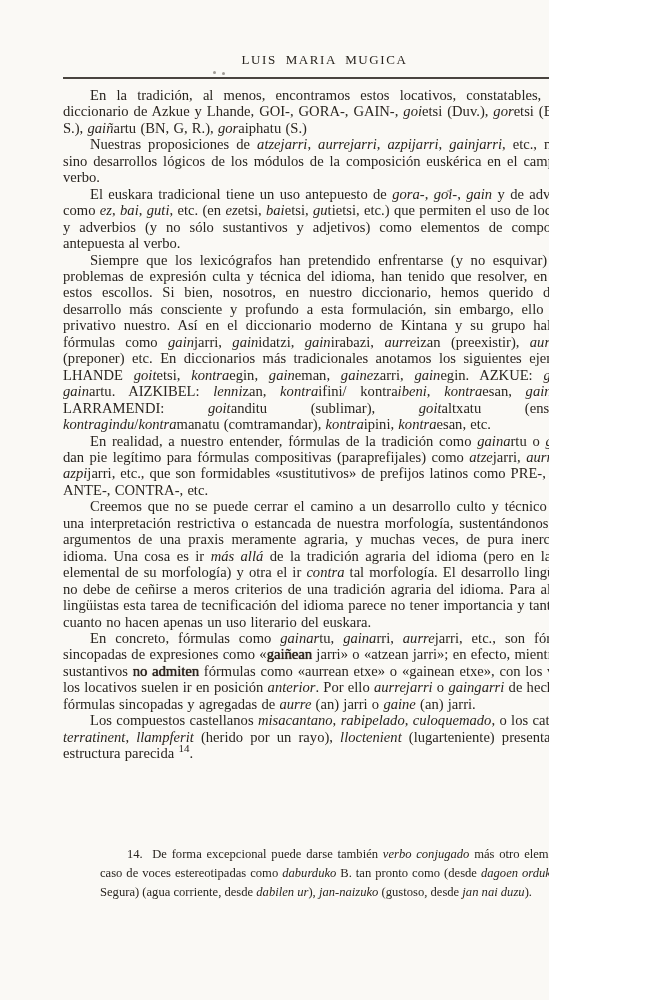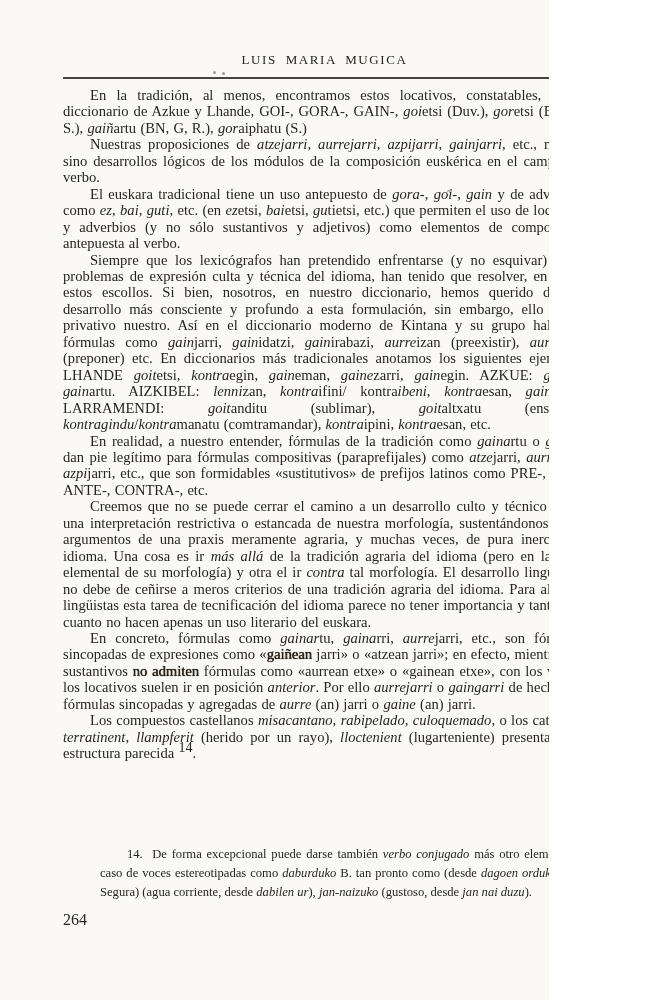--- a/index.html
+++ b/index.html
@@ -33,21 +33,21 @@
     font-size:12.6px;line-height:19px;text-align:justify;margin-left:37px;
   }
   .footnote p{margin:0;text-indent:27px;}
   .page-footer{
     position:absolute;top:911px;left:63px;width:523px;
     display:flex;justify-content:space-between;
     font-size:16px;
   }
   .it{font-style:italic;}
   .smudge{text-shadow:0 0 1px rgba(45,32,20,.95), .4px .4px 0 rgba(45,32,20,.6);margin-top:28px;}
-  sup{font-size:14px;line-height:0;vertical-align:super;}
+  sup{font-size:11px;line-height:0;vertical-align:super;}
   .artifact{position:absolute;background:rgba(70,62,54,.5);border-radius:50%;}
   .a-dot1{left:213px;top:71px;width:3px;height:3px;}
   .a-dot2{left:222px;top:72px;width:3px;height:3px;}
   .a-dash{left:447px;top:190px;width:5px;height:2px;border-radius:1px;background:rgba(70,62,54,.35);}
 </style>
 </head>
 <body>
 
 <div class="page">
 
@@ -68,18 +68,14 @@
     <p><span>En realidad, a nuestro entender, fórmulas de la tradición como </span><span class="it">gaina</span><span>rtu o </span><span class="it">gor</span><span>etsi dan pie legítimo para fórmulas compositivas (paraprefijales) como </span><span class="it">atze</span><span>jarri, </span><span class="it">aurre</span><span>jarri, </span><span class="it">azpi</span><span>jarri, etc., que son formidables «sustitutivos» de prefijos latinos como PRE-, POS-, ANTE-, CONTRA-, etc.</span></p>
     <p><span>Creemos que no se puede cerrar el camino a un desarrollo culto y técnico desde una interpretación restrictiva o estancada de nuestra morfología, sustentándonos sobre argumentos de una praxis meramente agraria, y muchas veces, de pura inercia del idioma. Una cosa es ir </span><span class="it">más allá</span><span> de la tradición agraria del idioma (pero en la línea elemental de su morfología) y otra el ir </span><span class="it">contra</span><span> tal morfología. El desarrollo lingüístico no debe de ceñirse a meros criterios de una tradición agraria del idioma. Para algunos lingüistas esta tarea de tecnificación del idioma parece no tener importancia y tanto más cuanto no hacen apenas un uso literario del euskara.</span></p>
     <p><span>En concreto, fórmulas como </span><span class="it">gainar</span><span>tu, </span><span class="it">gaina</span><span>rri, </span><span class="it">aurre</span><span>jarri, etc., son fórmulas sincopadas de expresiones como «</span><span class="smudge">gaiñean</span><span> jarri» o «atzean jarri»; en efecto, mientras los sustantivos </span><span class="smudge">no admiten</span><span> fórmulas como «aurrean etxe» o «gainean etxe», con los verbos los locativos suelen ir en posición </span><span class="it">anterior</span><span>. Por ello </span><span class="it">aurrejarri</span><span> o </span><span class="it">gaingarri</span><span> de hecho son fórmulas sincopadas y agregadas de </span><span class="it">aurre</span><span> (an) jarri o </span><span class="it">gaine</span><span> (an) jarri.</span></p>
     <p><span>Los compuestos castellanos </span><span class="it">misacantano</span><span>, </span><span class="it">rabipelado</span><span>, </span><span class="it">culoquemado</span><span>, o los catalanes </span><span class="it">terratinent</span><span>, </span><span class="it">llampferit</span><span> (herido por un rayo), </span><span class="it">lloctenient</span><span> (lugarteniente) presentan una estructura parecida </span><sup>14</sup><span>.</span></p>
   </div>
 
   <div class="footnote">
     <p><span>14.&nbsp;&nbsp;De forma excepcional puede darse también </span><span class="it">verbo conjugado</span><span> más otro elemento. Tal es el caso de voces estereotipadas como </span><span class="it">daburduko</span><span> B. tan pronto como (desde </span><span class="it">dagoen orduko</span><span>), </span><span class="it">dabilur</span><span> (F. Segura) (agua corriente, desde </span><span class="it">dabilen ur</span><span>), </span><span class="it">jan-naizuko</span><span> (gustoso, desde </span><span class="it">jan nai duzu</span><span>).</span></p>
   </div>
 
-  <div class="page-footer">
-    <span>264</span>
-    <span>[32]</span>
-  </div>
 
 </div>
 
 </body></html>

